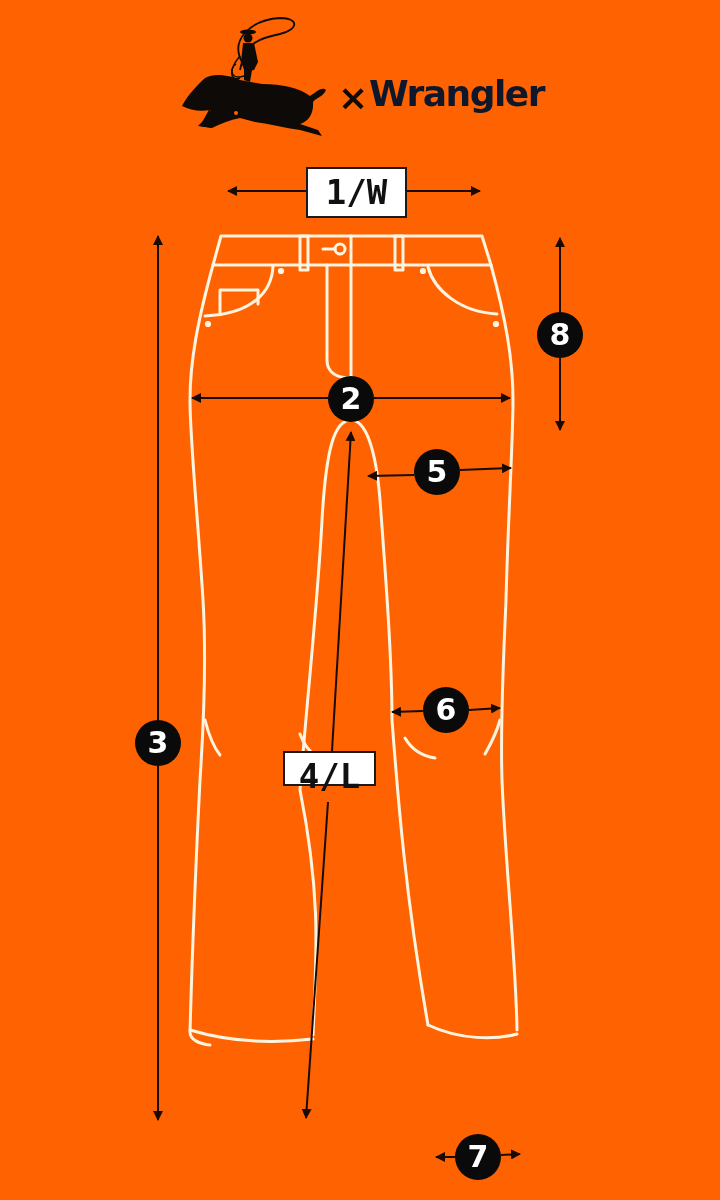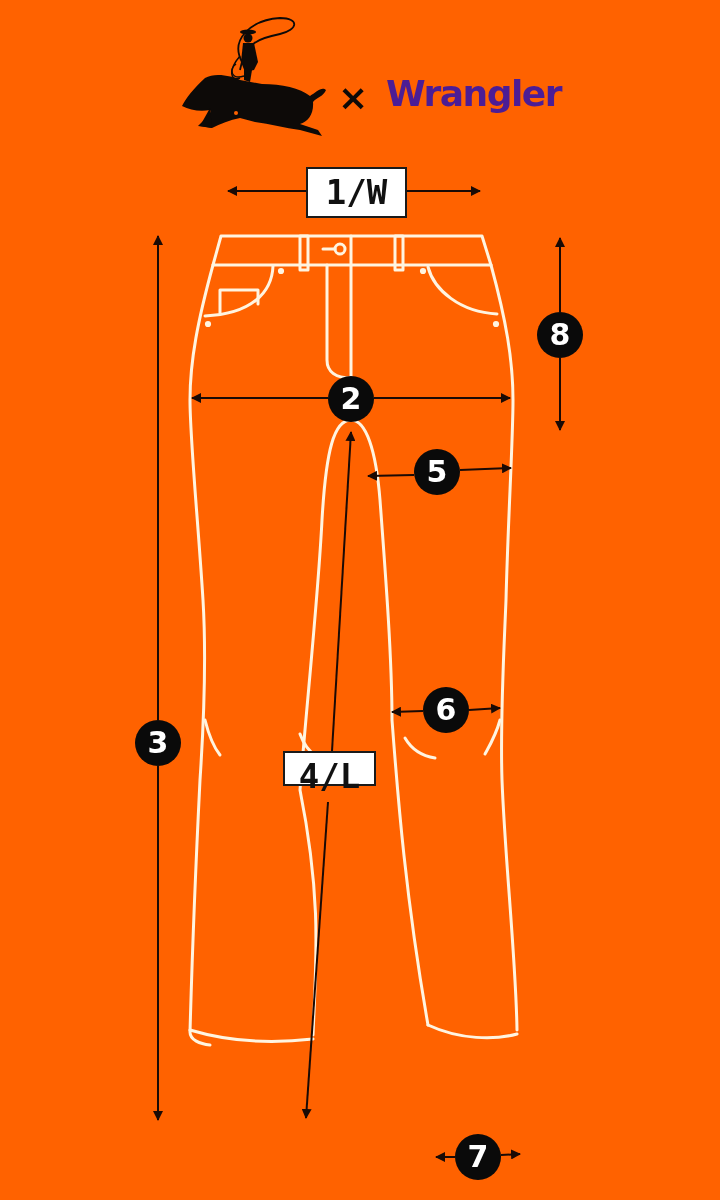--- a/index.html
+++ b/index.html
@@ -10,23 +10,23 @@
       position: relative;
     }
     .stage { position: absolute; left: 0; top: 0; width: 720px; height: 1200px; }
     svg { position: absolute; left: 0; top: 0; }
     .brand-x {
       position: absolute; left: 338px; top: 78px;
       font-family: "DejaVu Sans", sans-serif; font-weight: bold;
       font-size: 36px; color: #0d0a08; line-height: 40px;
     }
     .brand-word {
-      position: absolute; left: 386px; top: 72px;
+      position: absolute; left: 369px; top: 72px;
       font-family: "DejaVu Sans", sans-serif; font-weight: bold;
-      font-size: 36px; color: #4c1d95; letter-spacing: -1.5px; line-height: 44px;
+      font-size: 36px; color: #0f172a; letter-spacing: -1.5px; line-height: 44px;
     }
     .label-box {
       position: absolute; background: #ffffff; border: 2px solid #1a1a1a;
       font-family: "DejaVu Sans Mono", monospace; font-weight: bold;
       color: #111; text-align: center; box-sizing: border-box;
     }
     .label-w { left: 306px; top: 167px; width: 101px; height: 51px; font-size: 34px; line-height: 46px; }
     .label-l { left: 283px; top: 751px; width: 93px; height: 35px; font-size: 34px; line-height: 46px; }
     .badge {
       position: absolute; width: 46px; height: 46px; border-radius: 50%;

